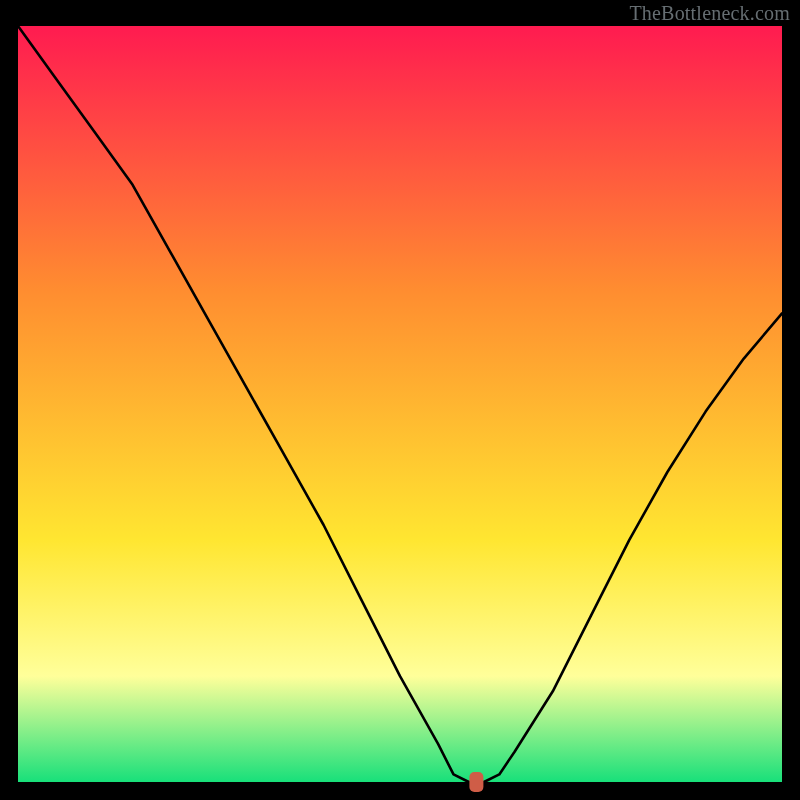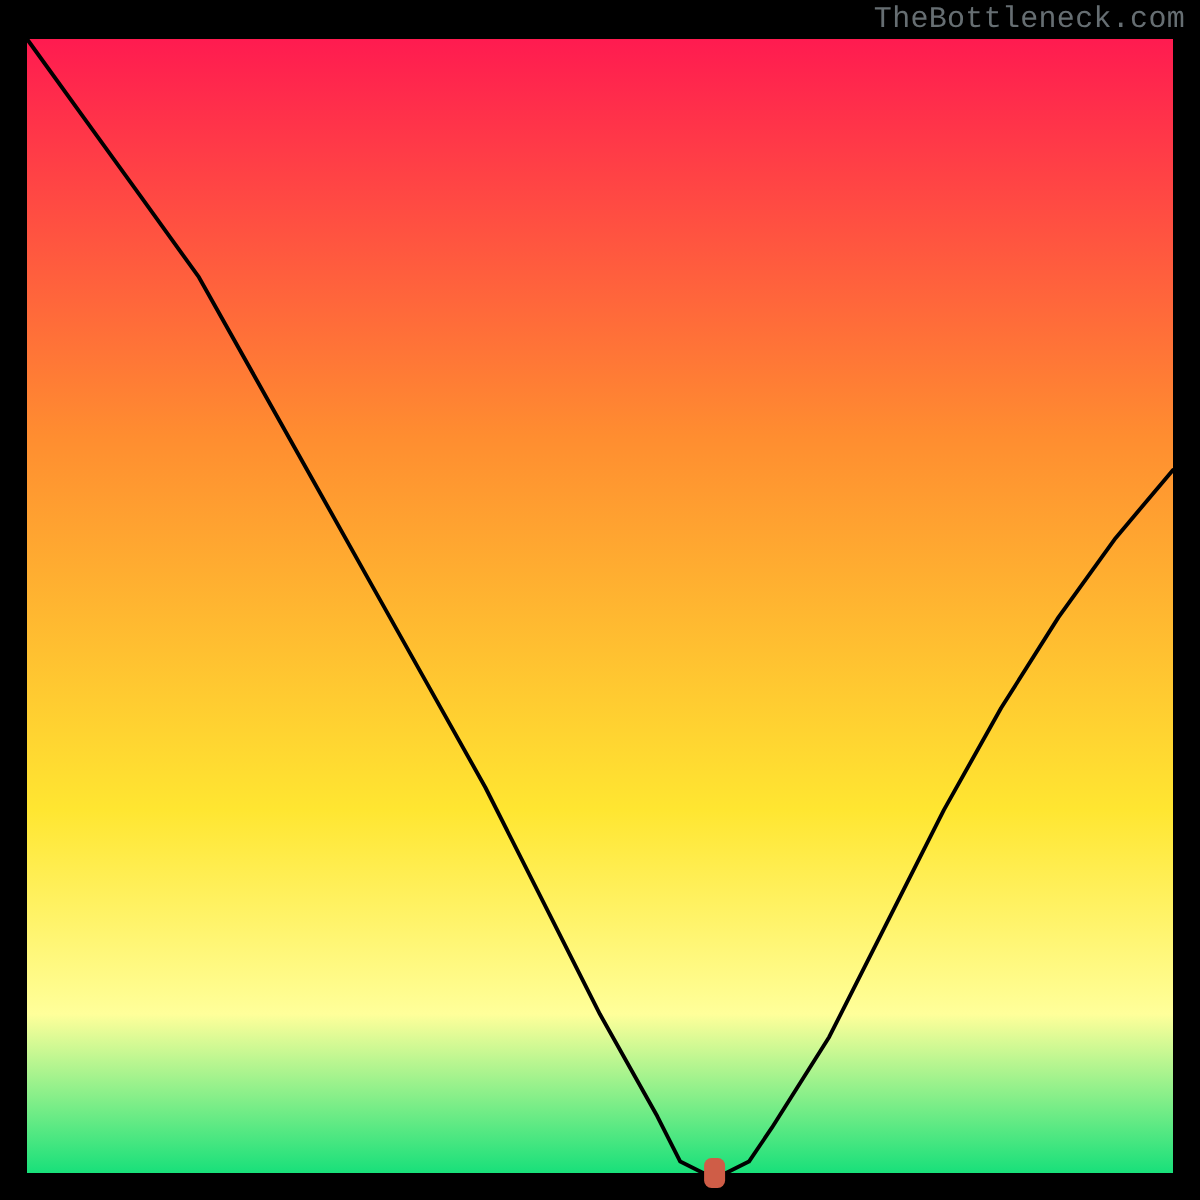--- a/index.html
+++ b/index.html
@@ -13,21 +13,21 @@
     height: 800px;
     position: relative;
     box-sizing: border-box;
   }
   .watermark {
     position: absolute;
     top: 2px;
     right: 10px;
     font-size: 20px;
     color: #666e72;
-    font-family: Liberation Mono, monospace;
+    font-family: Liberation Serif, serif;
     letter-spacing: 0.2px;
     text-align: right;
   }
   svg {
     display: block;
   }
 </style>
 </head>
 <body>
 

